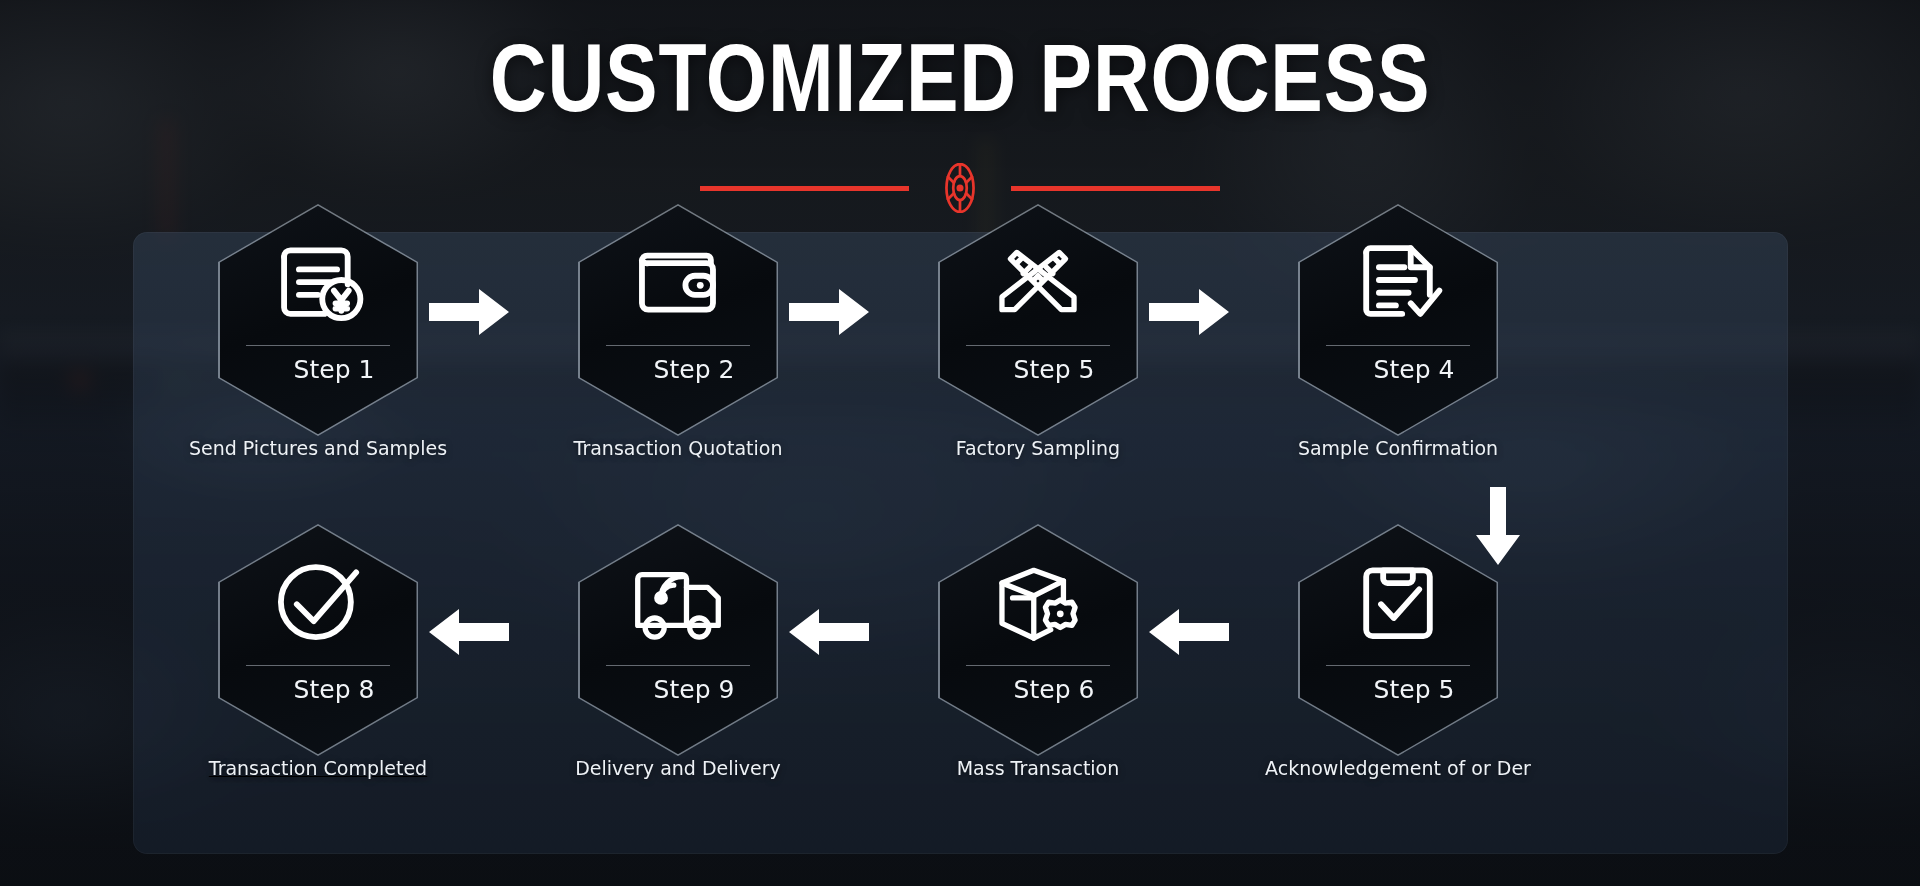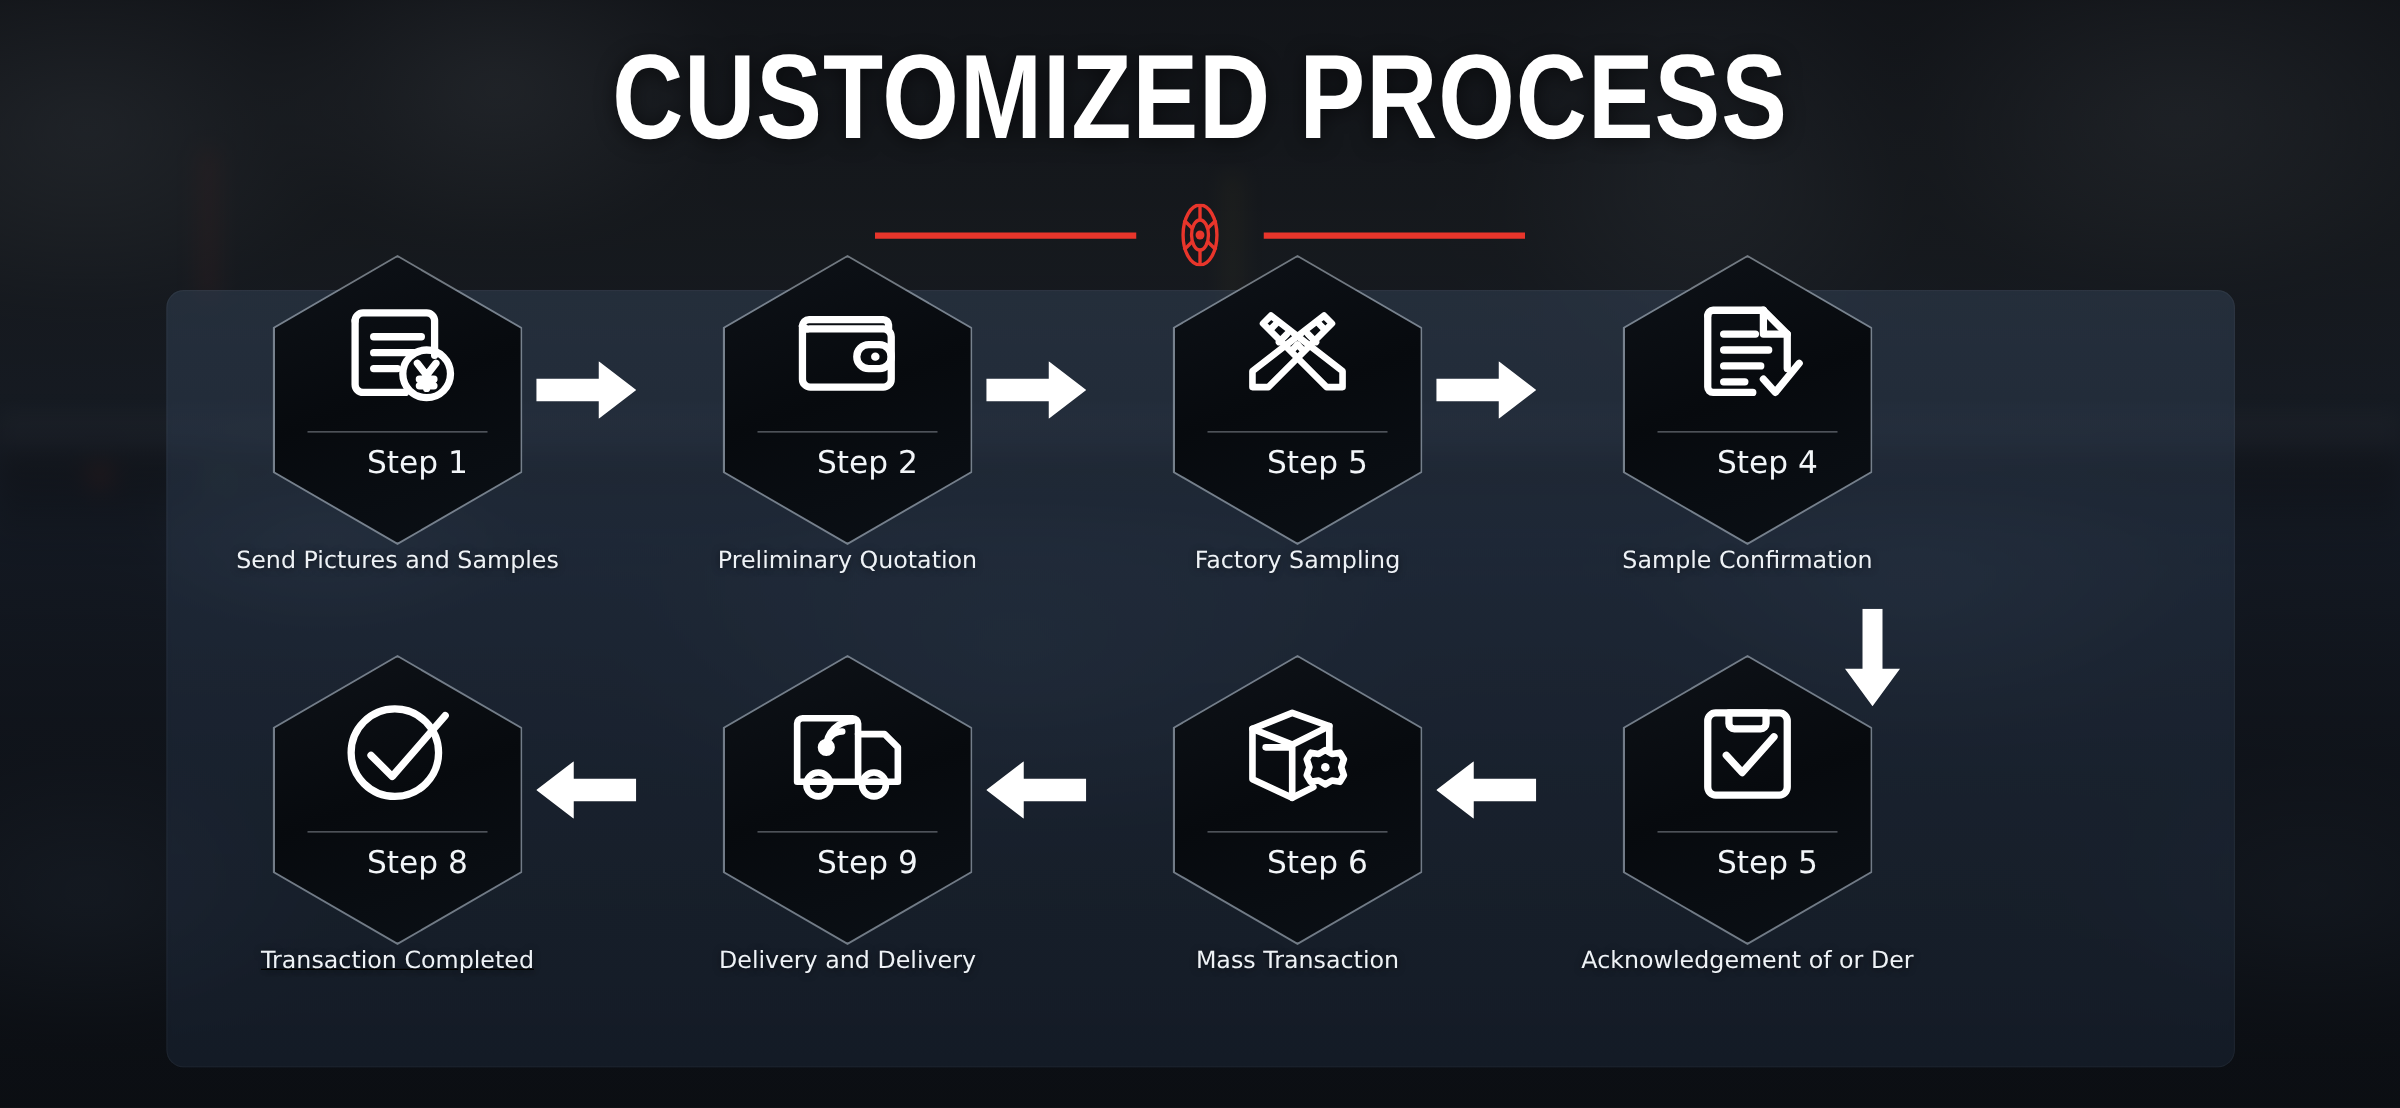--- a/index.html
+++ b/index.html
@@ -186,21 +186,21 @@
           <g fill="none" stroke="#ffffff" stroke-width="5.5" stroke-linecap="round" stroke-linejoin="round">
             <path d="M16 32 a5 5 0 0 1 5-5 h56 a4 4 0 0 1 4 4 v3"></path>
             <path d="M16 32 v40 a6 6 0 0 0 6 6 h55 a6 6 0 0 0 6 -6 V40 a6 6 0 0 0 -6 -6 H22 a6 6 0 0 1 -6 -2"></path>
             <rect x="57" y="46" width="26" height="18" rx="9"></rect>
             <circle cx="71" cy="55" r="3.2" fill="#ffffff" stroke="none"></circle>
           </g>
         </svg>
         <div class="hex-rule"></div>
         <div class="step-num">Step 2</div>
       </div>
-      <div class="step-caption">Preliminary Quotation</div>
+      <div class="step-caption">Transaction Quotation</div>
     </div>
 
     <div class="arrow" style="left:656px;top:85px;">
       <svg width="80" height="46" viewBox="0 0 80 46">
           <path d="M0 14 H50 V0 L80 23 L50 46 V32 H0 Z" fill="#ffffff"></path>
         </svg>
     </div>
 
     <div class="step" style="left:780px;top:0;">
       <div class="hex-wrap">

